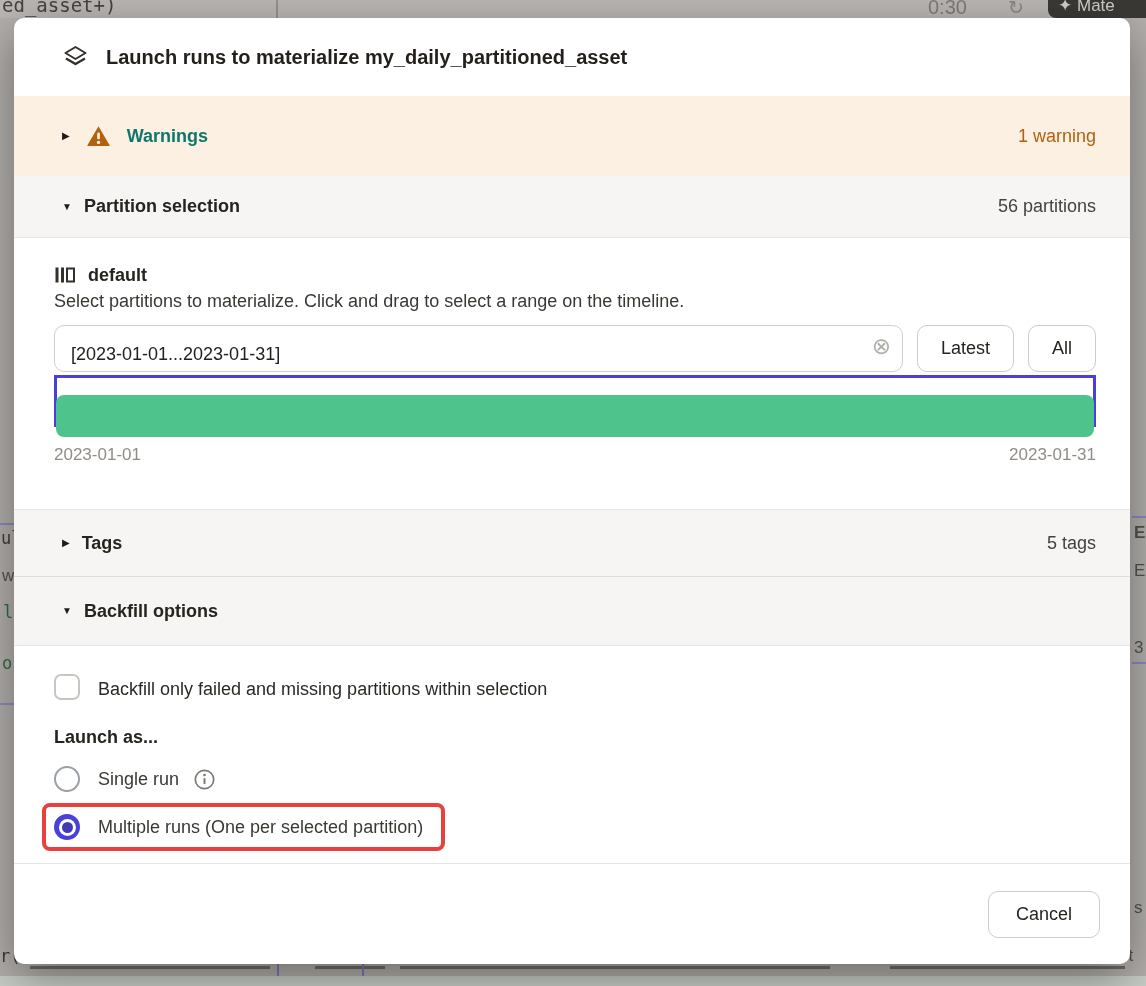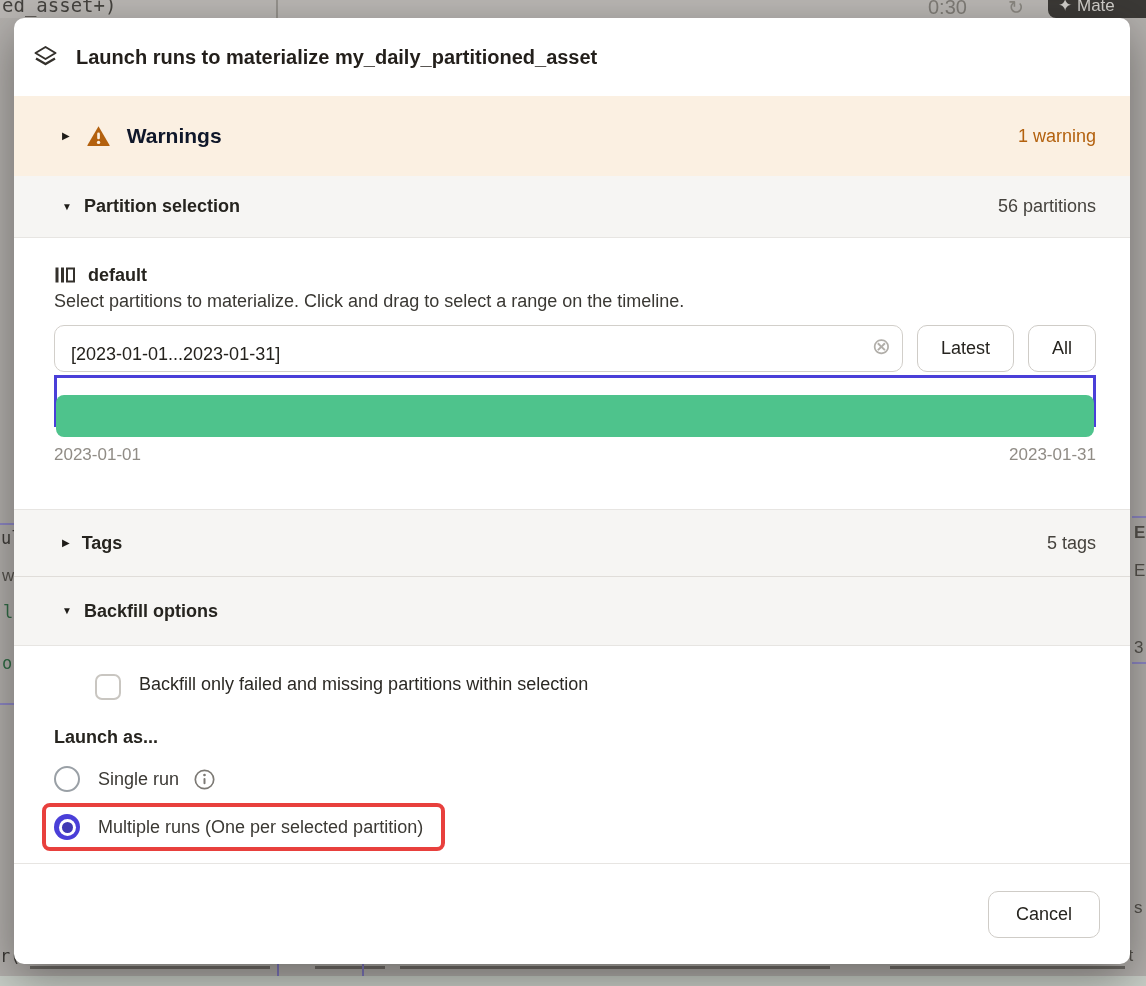--- a/index.html
+++ b/index.html
@@ -27,25 +27,25 @@
   .bg-bottomband { position:absolute; left:0; right:0; top:976px; height:10px; background:#c9cfc8; }
   .bseg { position:absolute; height:3px; background:#55534f; opacity:.75; }
 
   
   .modal {
     position:absolute; left:14px; top:18px; width:1116px; height:946px;
     background:#ffffff; border-radius:10px; overflow:hidden;
     box-shadow:0 14px 48px rgba(25,23,20,.45);
     display:flex; flex-direction:column;
   }
-  .m-header { flex:0 0 78px; display:flex; align-items:center; gap:17px; padding:0 18px; }
+  .m-header { flex:0 0 78px; display:flex; align-items:center; gap:17px; padding:0 48px; }
   .m-title { font-size:20px; font-weight:600; color:#231f1b; }
 
   .row-warn { flex:0 0 80px; background:#fbf0e2; display:flex; align-items:center; padding:0 34px 0 48px; }
-  .warn-label { font-size:21px; font-weight:700; color:#0f172a; }
+  .warn-label { font-size:18px; font-weight:700; color:#0f766e; }
   .warn-count { margin-left:auto; font-size:18px; color:#b3610e; }
 
   .row-sect { background:#f6f5f3; display:flex; align-items:center; padding:0 34px 0 48px; }
   .row-sect .sect-label { font-size:18px; font-weight:700; color:#26241f; }
   .row-sect .sect-count { margin-left:auto; font-size:18px; color:#45423d; }
   .sect-partition { flex:0 0 62px; border-bottom:1px solid #e7e5e2; }
   .sect-tags { flex:0 0 68px; border-top:1px solid #e7e5e2; border-bottom:1px solid #e0ddd9; }
   .sect-backfill { flex:0 0 69px; border-bottom:1px solid #e7e5e2; }
 
   .caret { font-size:10px; color:#1e1c18; line-height:1; }
@@ -70,21 +70,21 @@
     height:47px; padding:0 23px; background:#fff; border:1.5px solid #cfccc7;
     border-radius:10px; font-family:"Liberation Sans", sans-serif;
     font-size:18px; color:#26241f; cursor:pointer;
   }
   .timeline { position:relative; height:62px; margin-top:3px; }
   .sel-box { position:absolute; left:0; right:0; top:0; height:52px; border:3px solid #4a3fd8; z-index:1; }
   .bar { position:absolute; left:2px; right:2px; top:20px; height:42px; background:#4ec38c; border-radius:8px; z-index:2; }
   .dates { display:flex; justify-content:space-between; margin-top:8px; font-size:17px; color:#908c86; }
 
   .body-backfill { flex:0 0 217px; padding:28px 34px 0 40px; }
-  .check-row { display:flex; align-items:flex-start; gap:18px; margin-bottom:27px;margin-left:41px; }
+  .check-row { display:flex; align-items:flex-end; gap:18px; margin-bottom:27px; }
   .checkbox { width:26px; height:26px; border:2.5px solid #c9c6c1; border-radius:7px; background:#fff; flex:0 0 auto; }
   .check-label { font-size:18px; color:#2b2924; }
   .launch-as { font-size:18px; font-weight:700; color:#26241f; margin-bottom:14px; }
   .radio-row { display:flex; align-items:center; gap:18px; height:34px; margin-bottom:7px; }
   .radio-label { font-size:18px; color:#3b3934; }
   .radio-off { width:26px; height:26px; border:2px solid #9aa0a6; border-radius:50%; background:#fff; flex:0 0 auto; }
   .radio-on { width:26px; height:26px; border-radius:50%; background:#4a3fd8; display:flex; align-items:center; justify-content:center; flex:0 0 auto; }
   .radio-on .ring { width:17px; height:17px; border-radius:50%; background:#fff; display:flex; align-items:center; justify-content:center; }
   .radio-on .dot { width:11px; height:11px; border-radius:50%; background:#413ab4; }
   .highlight { display:inline-flex; align-items:center; gap:18px; border:4px solid #e8403d; border-radius:8px;

